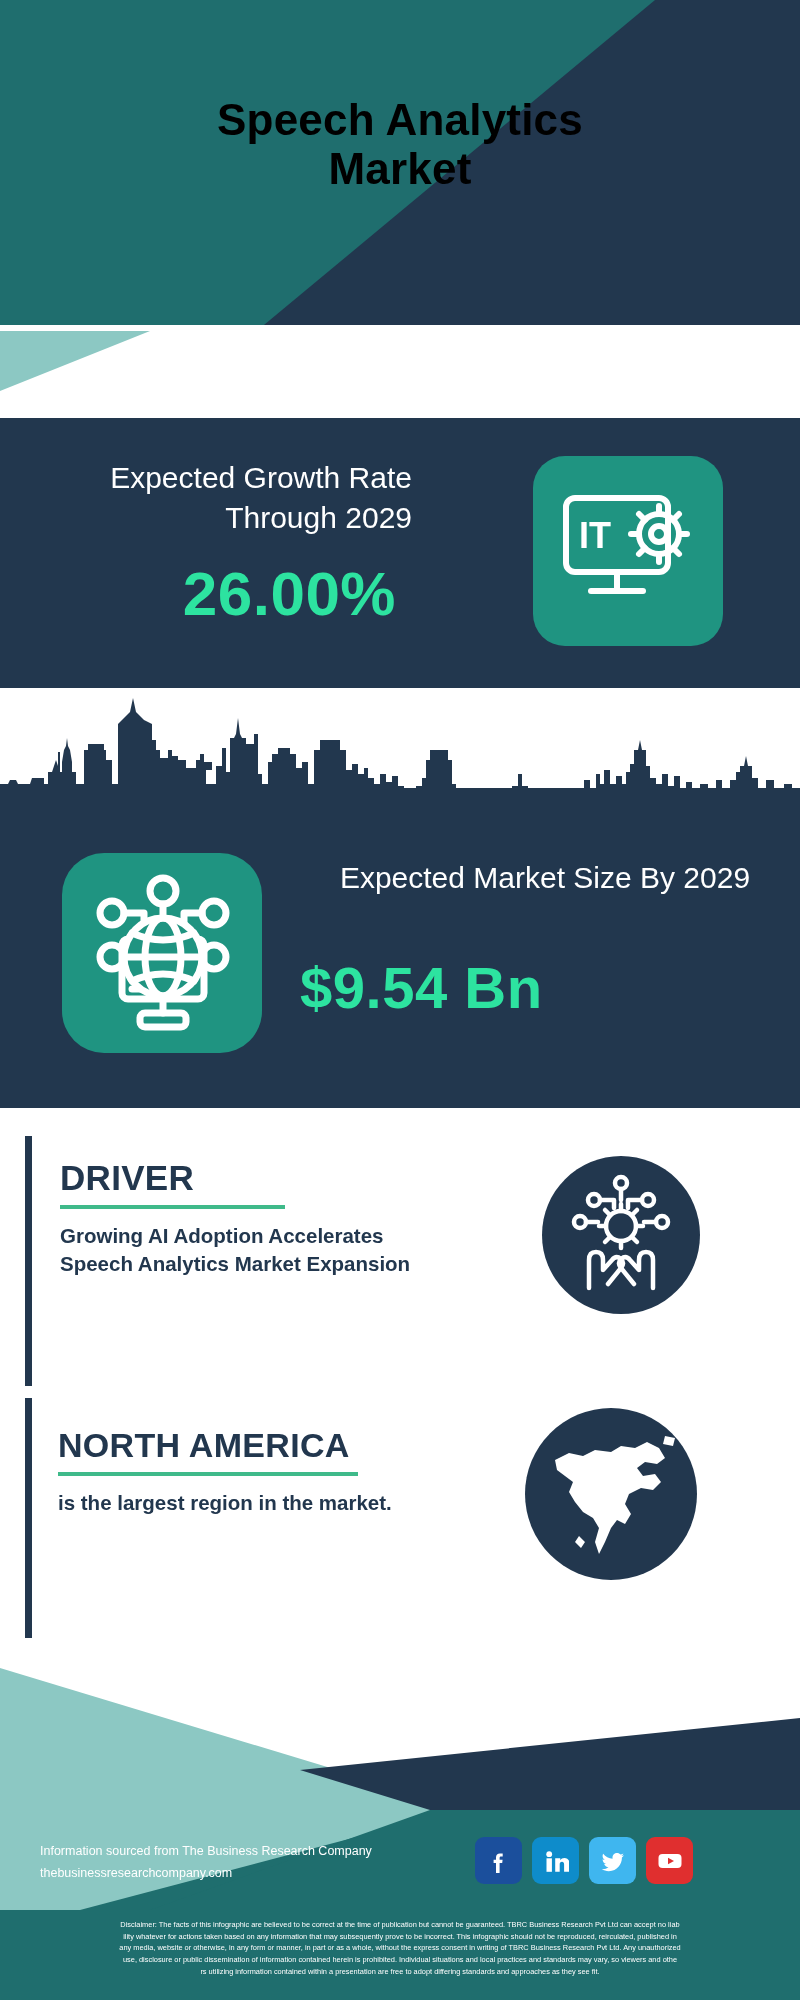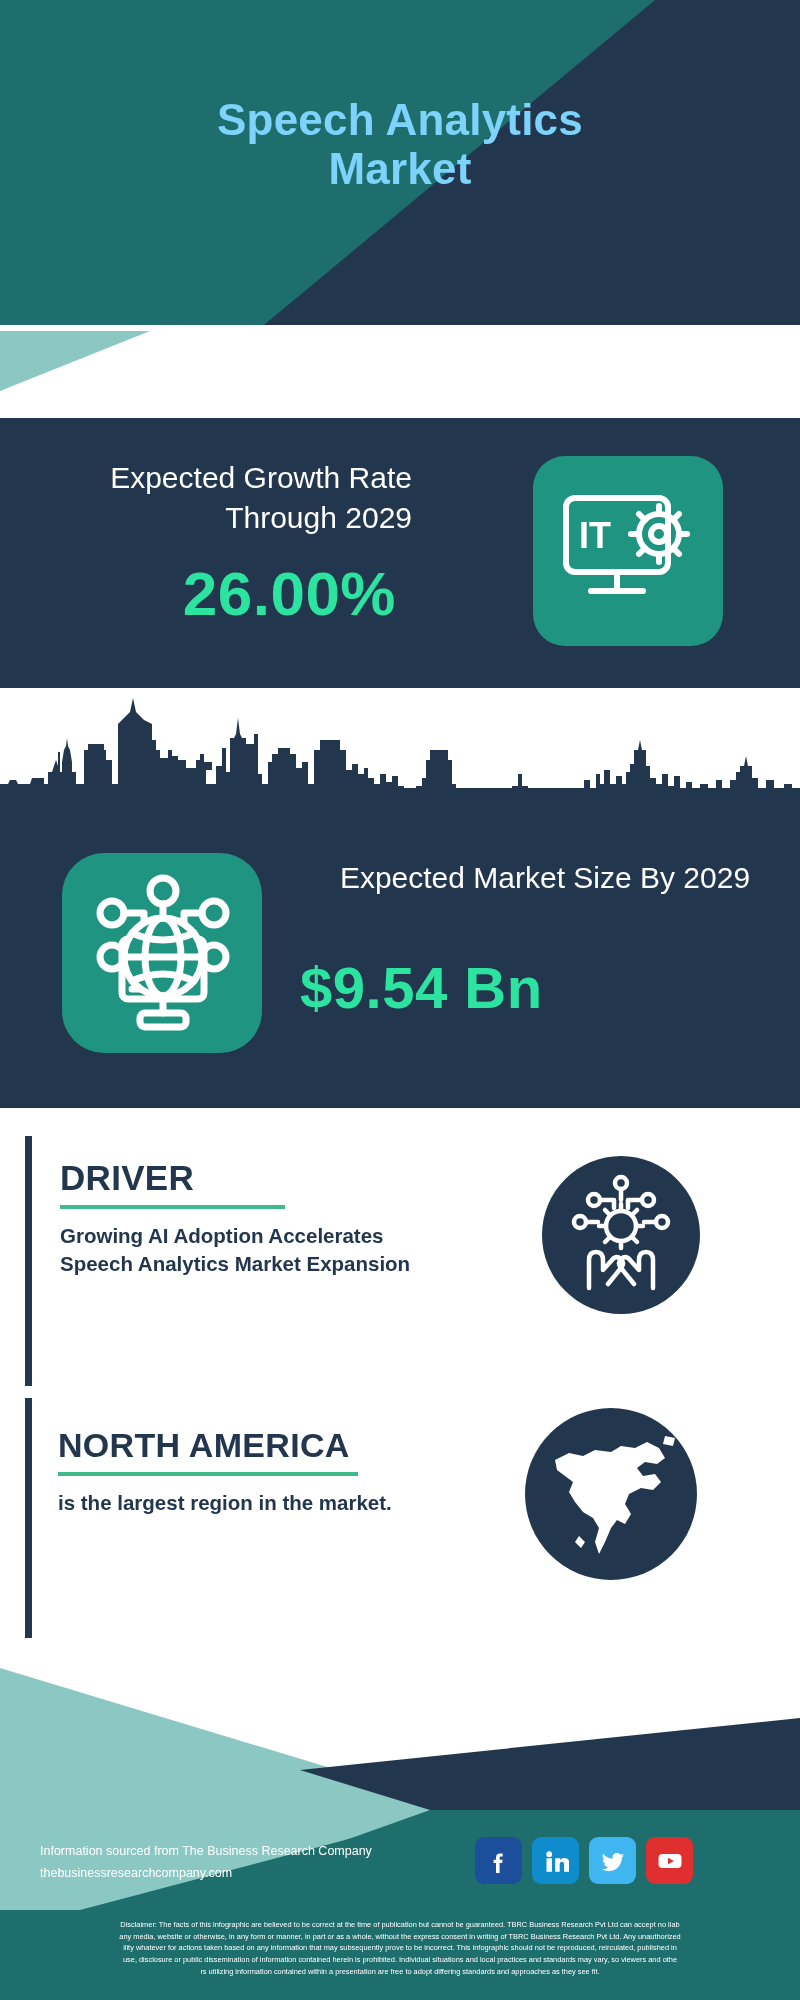--- a/index.html
+++ b/index.html
@@ -15,21 +15,21 @@
   
   .header {
     position:absolute; left:0; top:0; width:800px; height:345px;
     background:#1f6e6e; overflow:hidden;
   }
   .header .diag-dark {
     position:absolute; left:0; top:0; width:800px; height:345px;
   }
   .header-title {
     position:absolute; left:0; top:95px; width:800px;
-    text-align:center; color:#7dd3fc;
+    text-align:center; color:#000000;
     font-size:44px; font-weight:bold; line-height:1.12;
     letter-spacing:0.2px; z-index:3;
   }
   .header-sub { display:block; }
 
   
   .white-band {
     position:absolute; left:0; top:325px; width:800px; height:95px;
     background:#ffffff; overflow:hidden;
   }
@@ -371,19 +371,19 @@
     <div class="soc soc-yt">
       <svg width="26" height="26" viewBox="0 0 26 26">
         <rect x="1.5" y="6" width="23" height="14" rx="4" fill="#ffffff"></rect>
         <polygon points="11,9.8 17,13 11,16.2" fill="#e02f2f"></polygon>
       </svg>
     </div>
   </div>
 
   <div class="disclaimer">
     <p>Disclaimer: The facts of this infographic are believed to be correct at the time of publication but cannot be guaranteed. TBRC Business Research Pvt Ltd can accept no liab</p>
+    <p>ility whatever for actions taken based on any information that may subsequently prove to be incorrect. This infographic should not be reproduced, reirculated, published in</p>
     <p>any media, website or otherwise, in any form or manner, in part or as a whole, without the express consent in writing of TBRC Business Research Pvt Ltd. Any unauthorized</p>
-    <p>ility whatever for actions taken based on any information that may subsequently prove to be incorrect. This infographic should not be reproduced, reirculated, published in</p>
     <p>use, disclosure or public dissemination of information contained herein is prohibited. Individual situations and local practices and standards may vary, so viewers and othe</p>
     <p>rs utilizing information contained within a presentation are free to adopt differing standards and approaches as they see fit.</p>
   </div>
 
 </div>
 
 </body></html>

